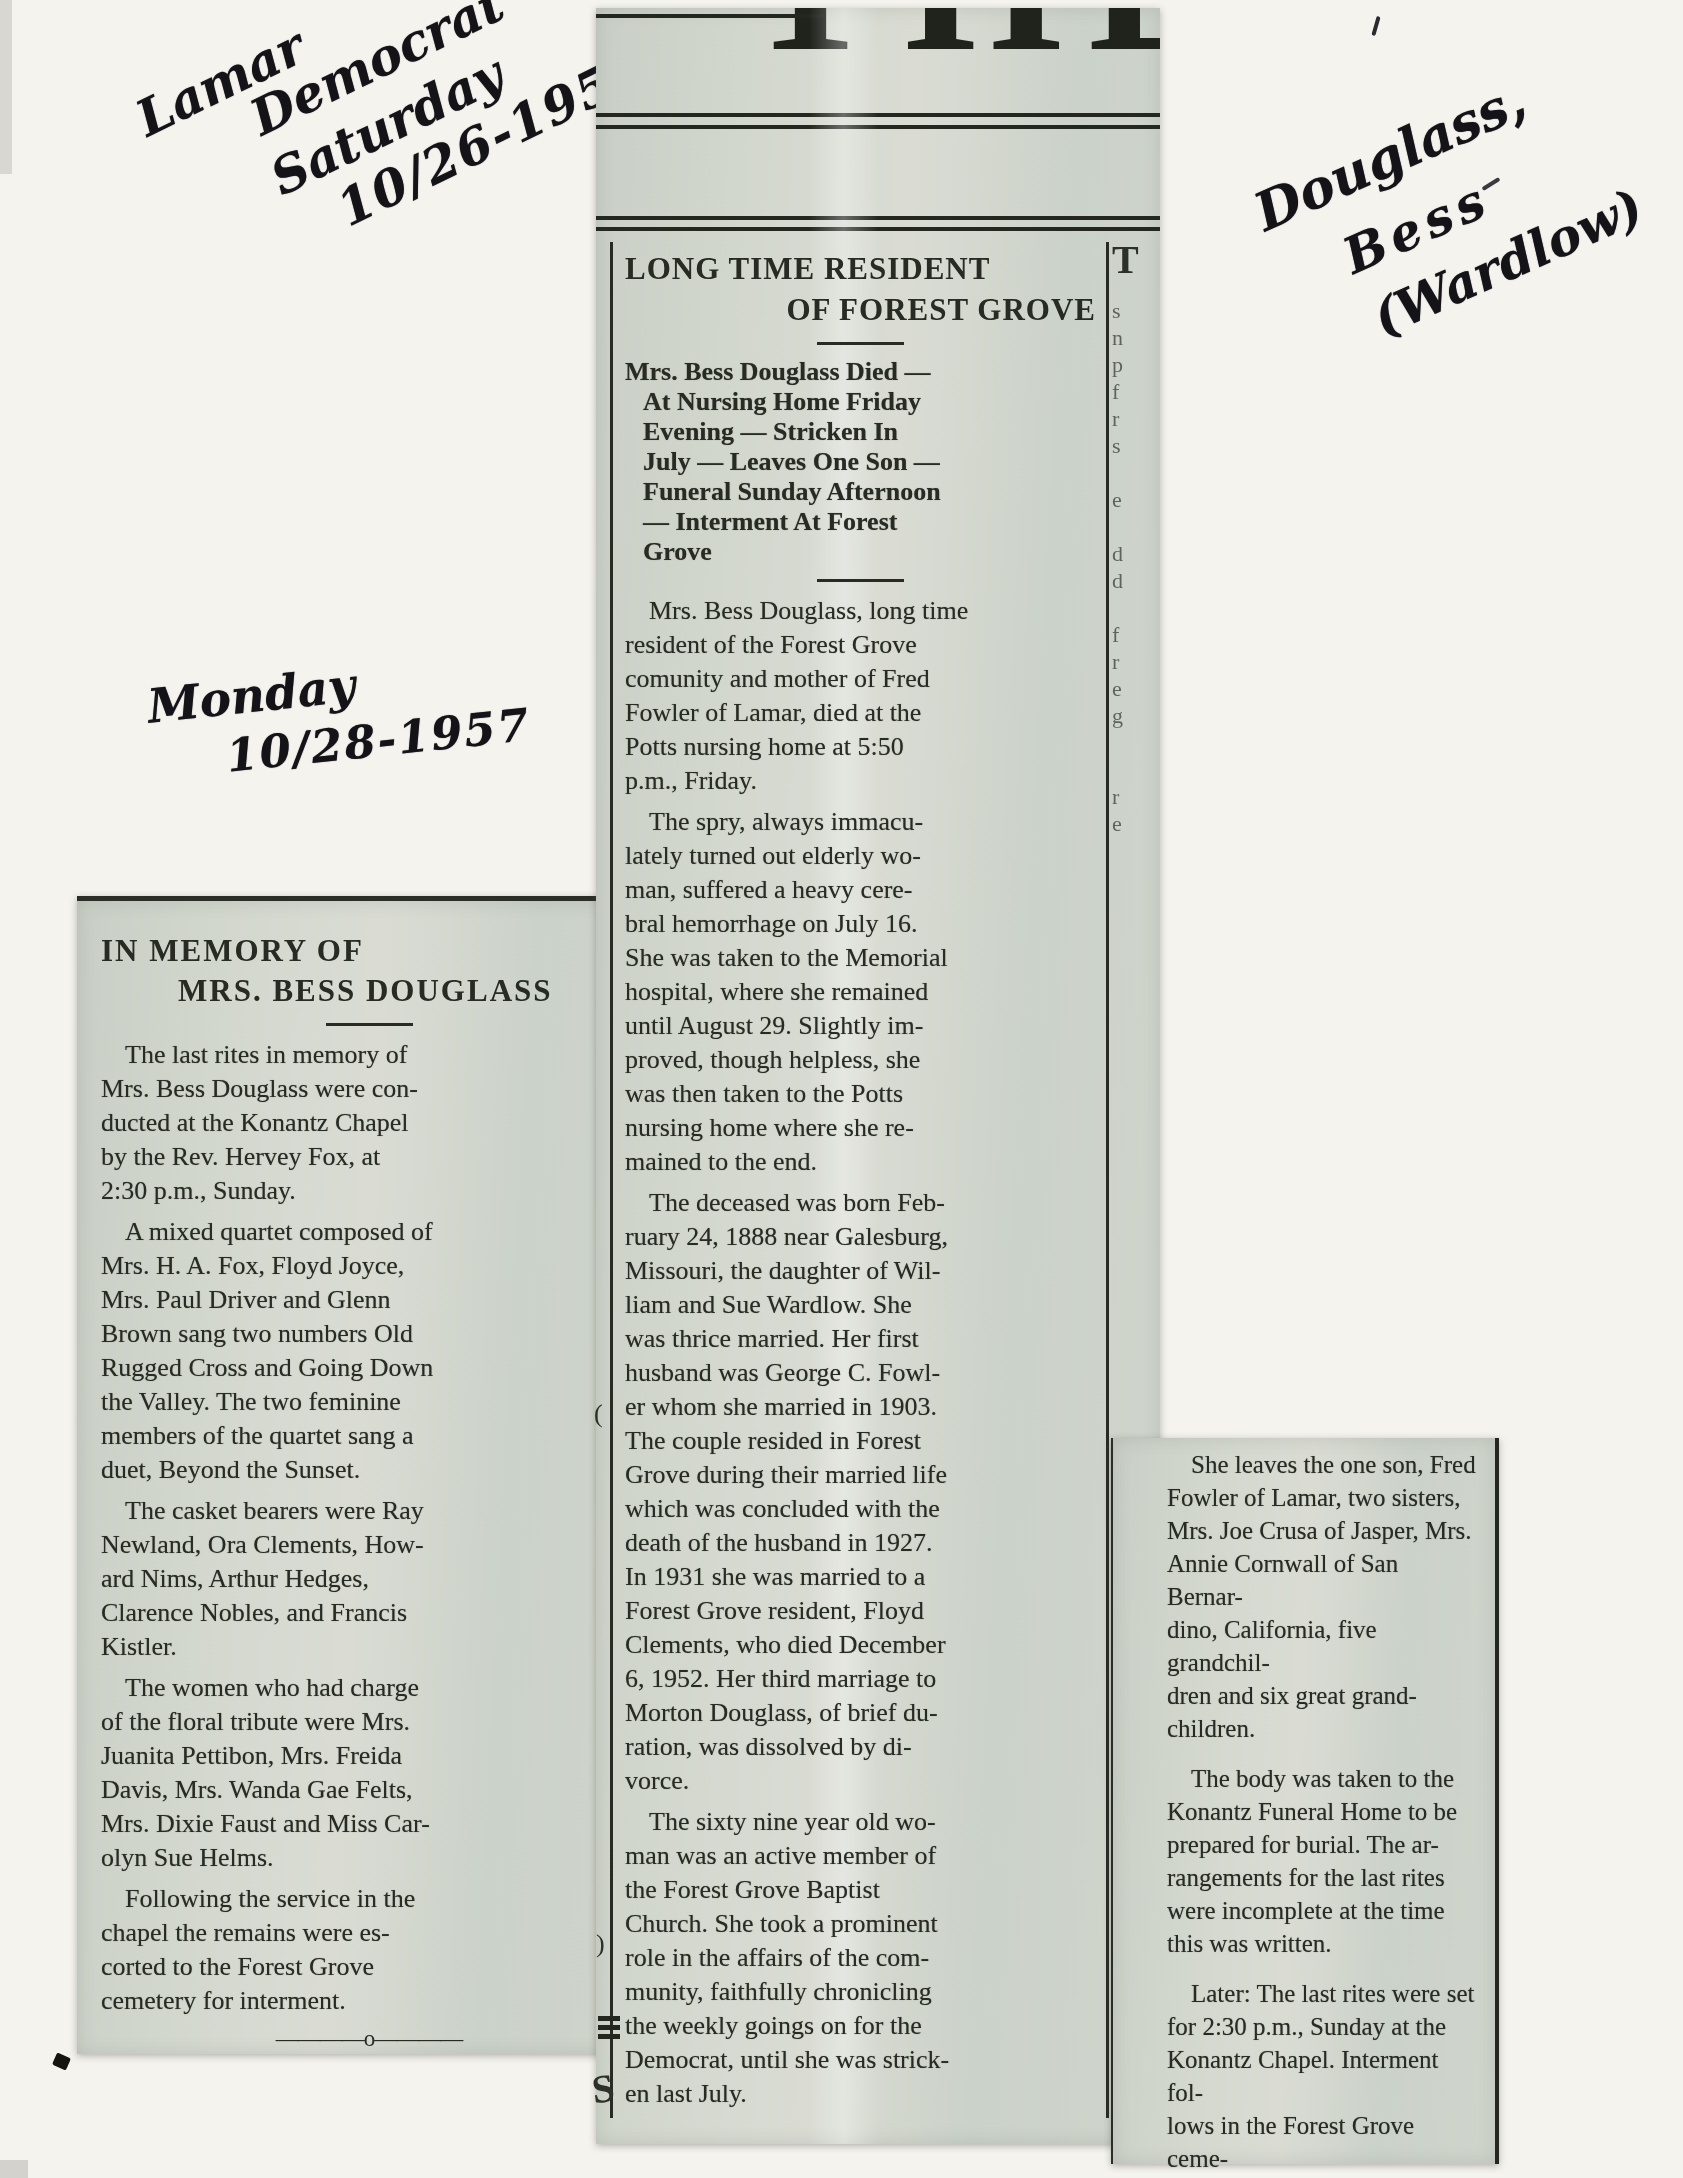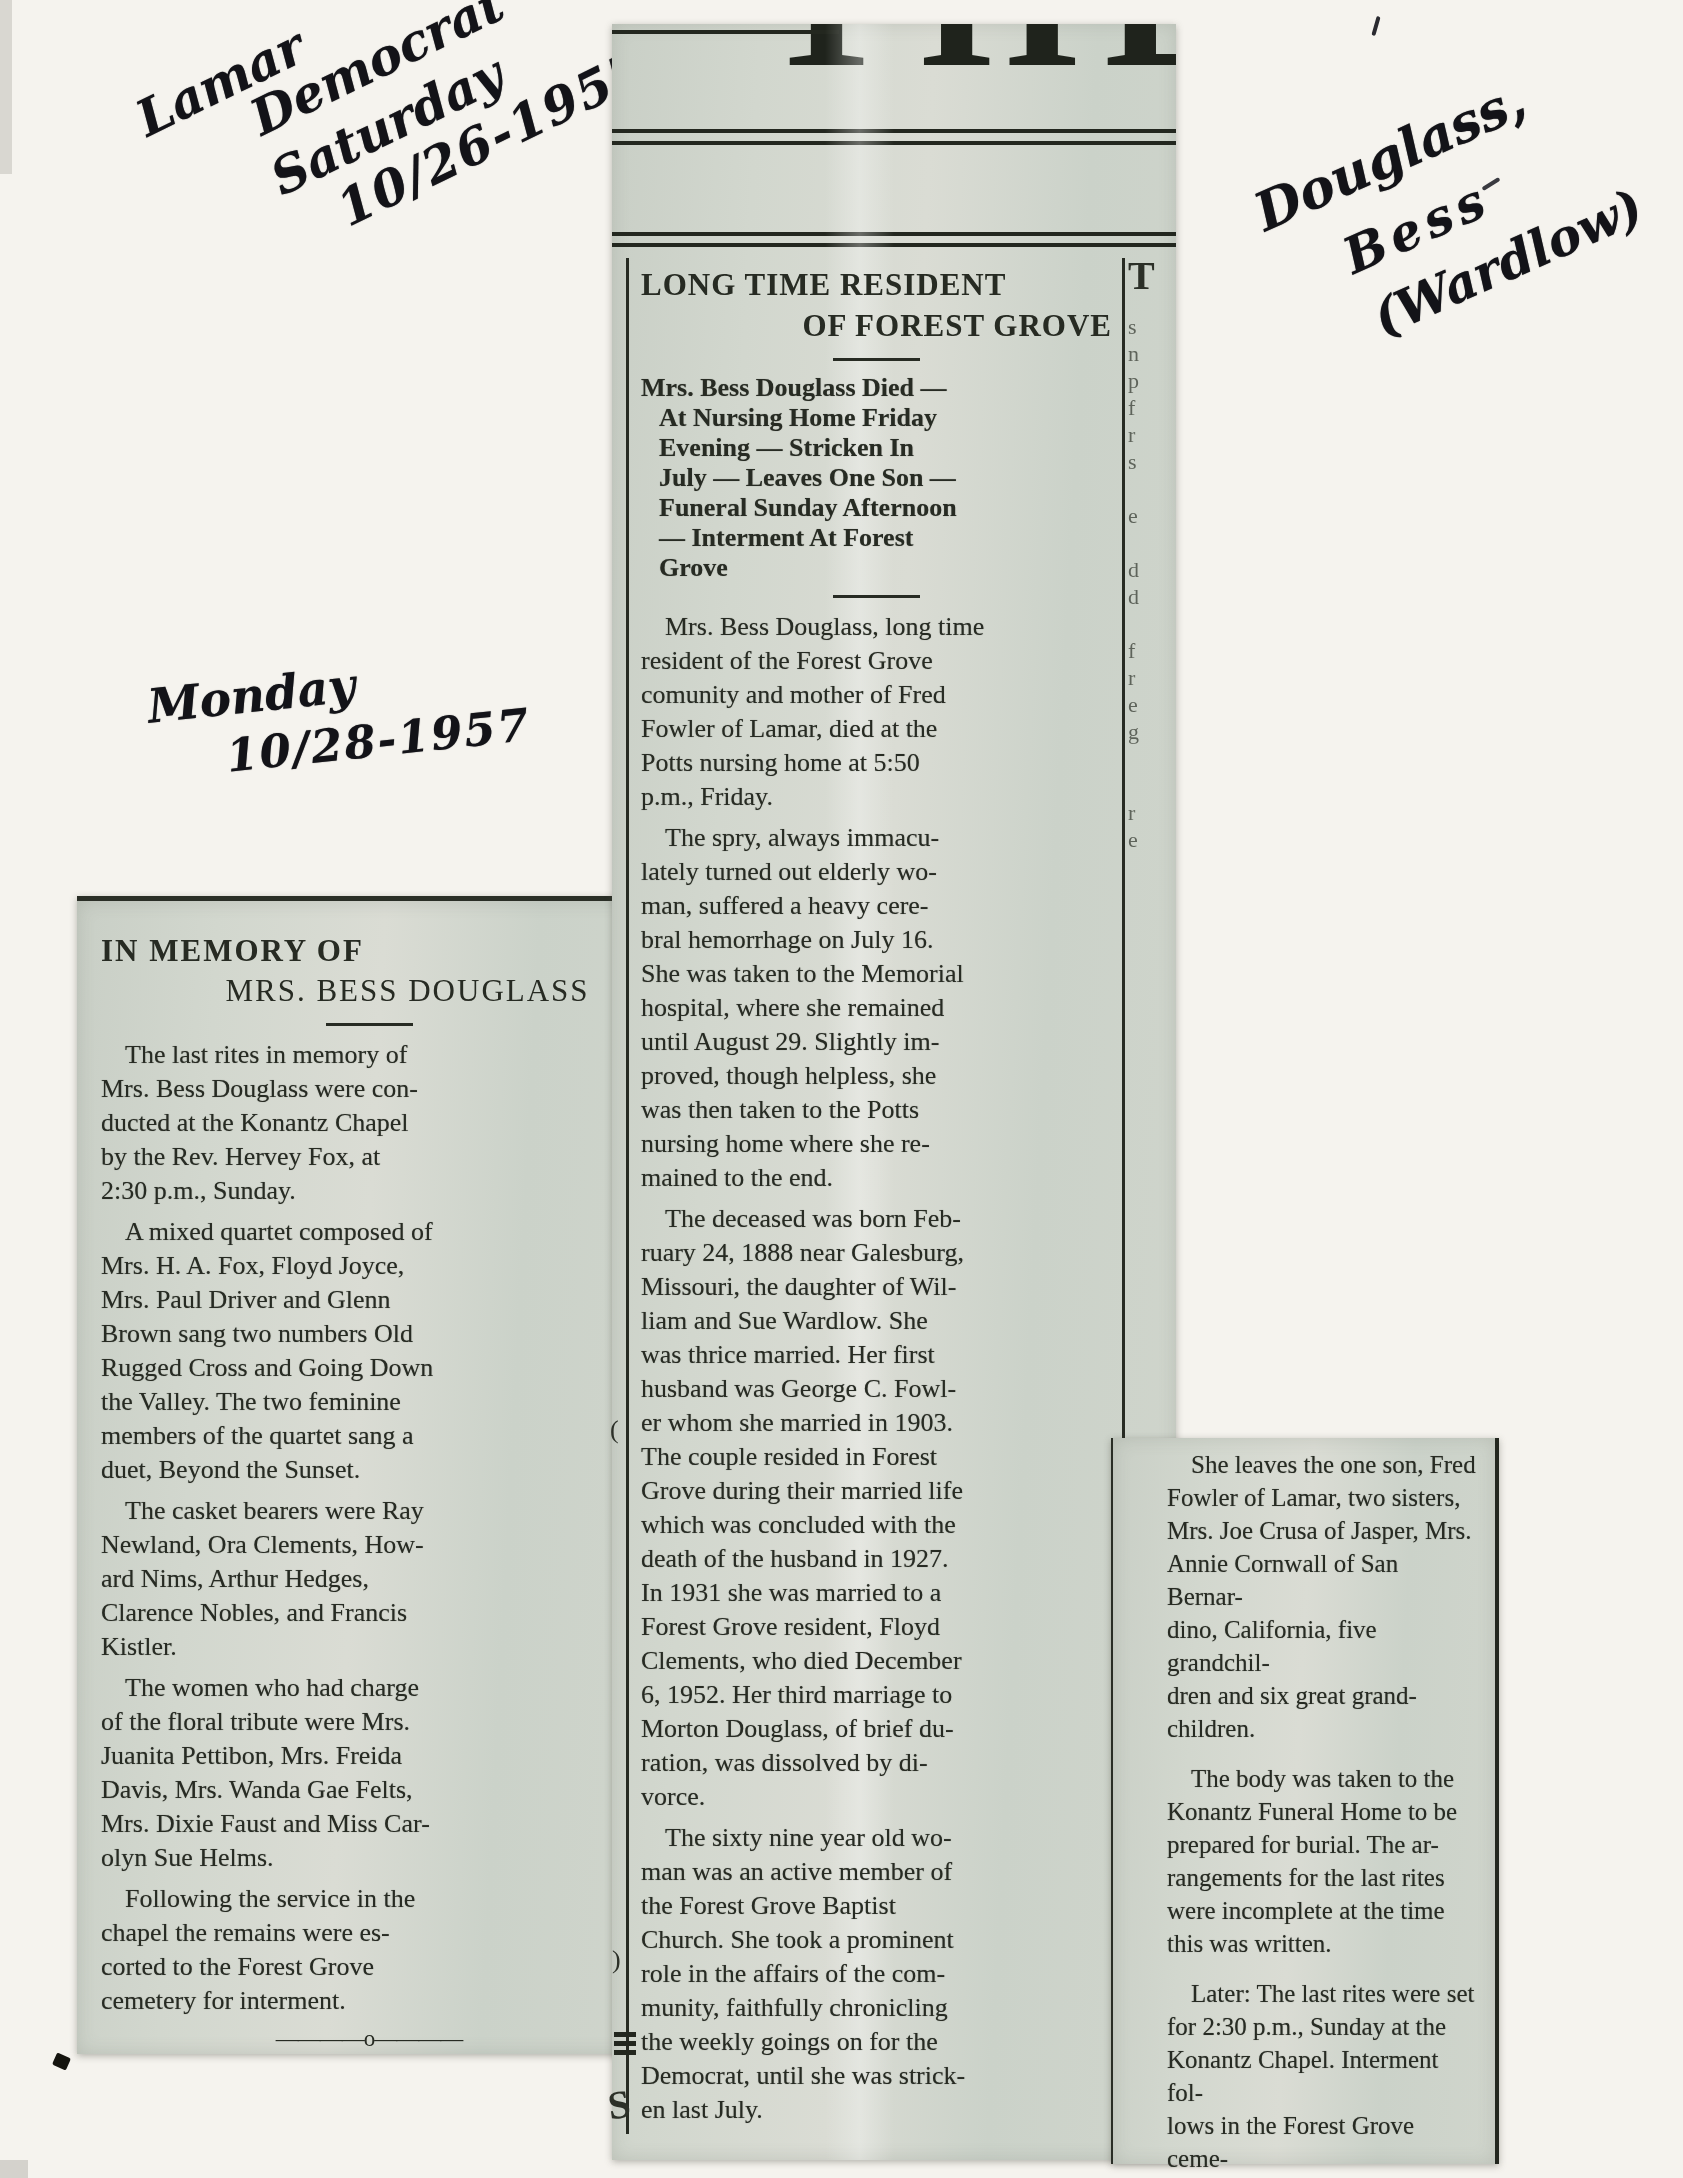--- a/index.html
+++ b/index.html
@@ -15,24 +15,24 @@
              color:#272b23;text-shadow:0 0 1px rgba(39,43,35,.45);}
   .para{text-indent:24px;margin:0 0 7px 0;}
   .head-divider{width:87px;height:3px;background:#272b23;margin:12px auto;}
   .o-divider{text-align:center;font-size:23px;letter-spacing:-1px;margin-top:8px;
              color:#272b23;}
 
   
   .clip-left{left:77px;top:896px;width:584px;height:1158px;padding:30px 24px 0 24px;
              box-sizing:border-box;border-top:5px solid #2a2e26;}
   .lc-head1{font-size:31px;font-weight:bold;letter-spacing:2px;line-height:40px;}
-  .lc-head2{font-size:31px;font-weight:normal;letter-spacing:2px;line-height:40px;margin-left:77px;text-align:center;}
-
-  
-  .clip-center{left:612px;top:8px;width:564px;height:2136px;box-sizing:border-box;margin-top:16px;}
+  .lc-head2{font-size:31px;font-weight:bold;letter-spacing:2px;line-height:40px;margin-left:77px;}
+
+  
+  .clip-center{left:596px;top:8px;width:564px;height:2136px;box-sizing:border-box;}
   .masthead-crop{position:absolute;left:0;top:0;right:0;height:97px;overflow:hidden;}
   .masthead-crop span{display:block;font-size:203px;line-height:203px;font-weight:bold;
                       letter-spacing:26px;margin:-129px 0 0 147px;color:#1f231c;
                       font-family:"Liberation Serif",serif;}
   .mrule{position:absolute;left:0;right:0;height:4px;background:#23271f;}
   .mrule.r1{top:105px}.mrule.r2{top:117px}.mrule.r3{top:208px}.mrule.r4{top:219px}
   .mrule.r0{top:6px;right:337px;}
   .article{position:absolute;left:14px;right:51px;top:234px;bottom:26px;
            border-left:3px solid #272b23;border-right:3px solid #272b23;
            padding:6px 10px 0 12px;}

